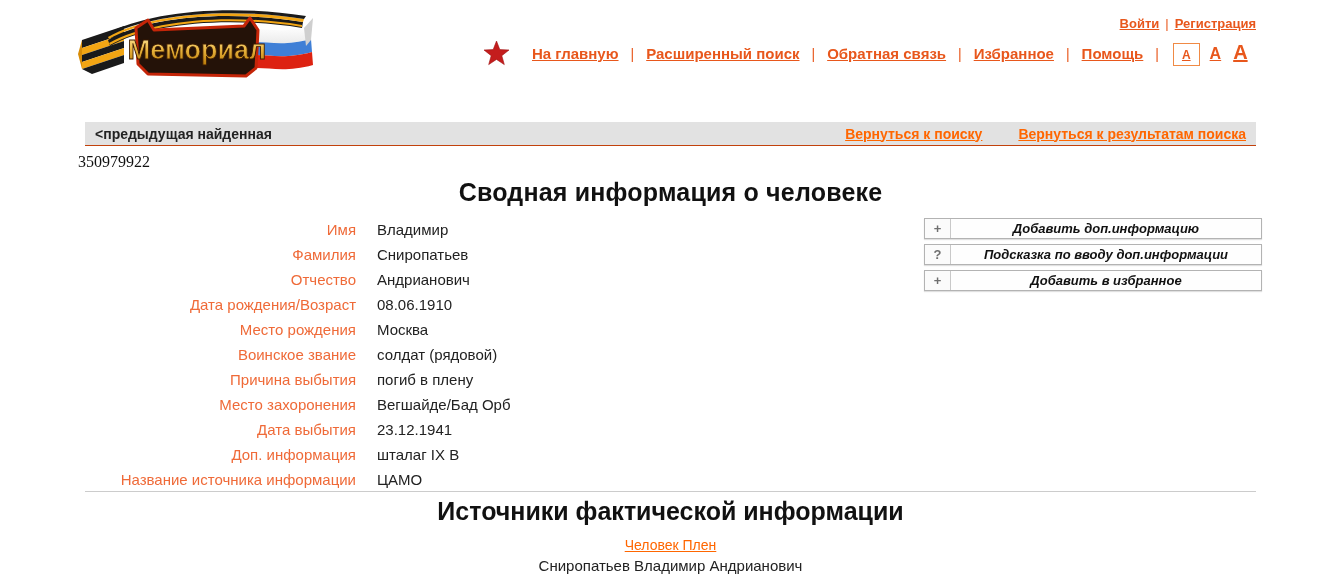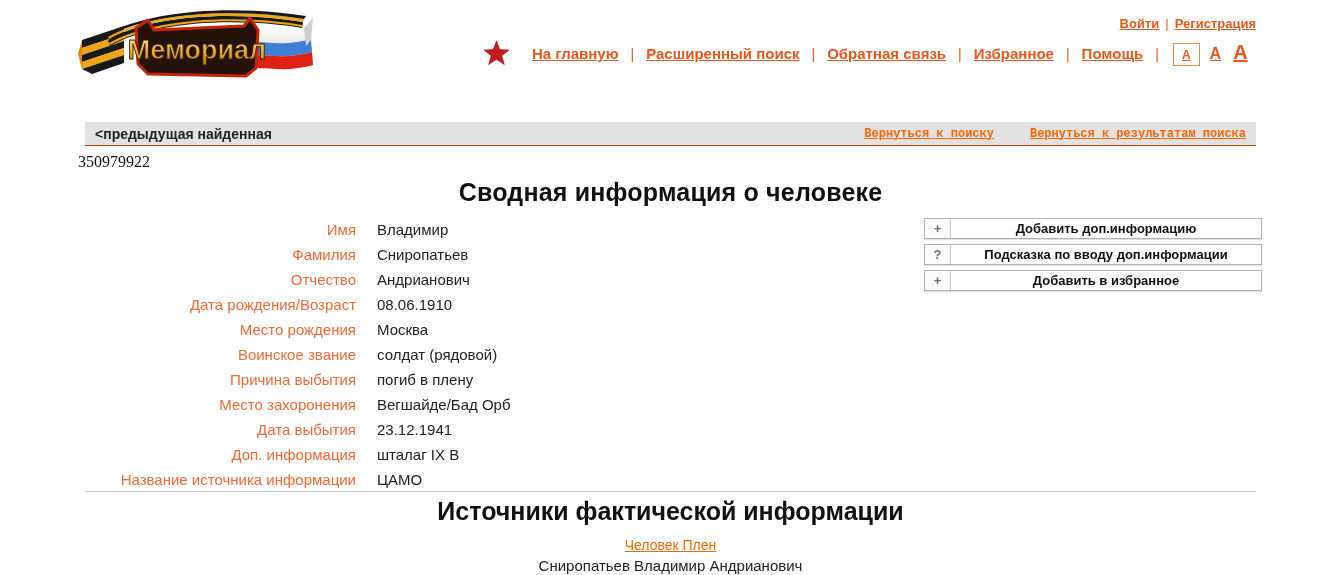--- a/index.html
+++ b/index.html
@@ -26,42 +26,42 @@
   .fs-large { font-size:20px; }
 
   .logo { position:absolute; top:6px; left:78px; }
 
   
   .graybar { position:absolute; top:122px; left:85px; right:84px; height:24px;
              background:#e2e2e2; border-bottom:1px solid #c2410c;
              display:flex; align-items:center; padding:0 10px; }
   .graybar .prev { font-size:14px; font-weight:bold; color:#222; }
   .graybar .right-links { margin-left:auto; display:flex; gap:36px; }
-  .graybar .right-links a { color:#ff6600; font-size:12px; font-weight:bold; white-space:nowrap;font-family:Liberation Mono, monospace; }
+  .graybar .right-links a { color:#ff6600; font-size:14px; font-weight:bold; white-space:nowrap; }
 
   
   .record-id { position:absolute; top:153px; left:78px; font-family:"Liberation Serif", serif;
                font-size:16px; color:#111; }
   .main-title { position:absolute; top:178px; left:85px; right:84px; text-align:center;
                 font-size:25px; font-weight:bold; color:#111; letter-spacing:0.2px; }
 
   .fields { position:absolute; top:217px; left:85px; width:780px; }
   .field-row { display:flex; height:25px; align-items:center; }
   .field-label { width:271px; text-align:right; color:#ef6a38; font-size:15px; }
   .field-value { margin-left:21px; color:#222; font-size:15px; }
 
   .actions { position:absolute; top:218px; right:78px; width:338px; }
   .action-btn { display:flex; align-items:stretch; height:21px; margin-bottom:5px;
                 background:#fefefe; border:1px solid #b3b3b3;
                 box-shadow:0 1px 1px rgba(0,0,0,0.12); cursor:pointer; }
   .action-icon { width:26px; display:flex; align-items:center; justify-content:center;
                  color:#6f6f6f; font-size:13px; font-weight:bold;
                  border-right:1px solid #c9c9c9; background:#fbfbfb; }
   .action-label { flex:1; display:flex; align-items:center; justify-content:center;
-                  font-size:13px; font-weight:bold; color:#111; }
+                  font-size:13px; font-weight:bold; color:#111;font-style:italic; }
 
   
   .divider { position:absolute; top:491px; left:85px; right:84px; border-top:1px solid #cccccc; }
   .sources-title { position:absolute; top:497px; left:85px; right:84px; text-align:center;
                    font-size:25px; font-weight:bold; color:#111; }
   .source-link { position:absolute; top:536px; left:85px; right:84px; text-align:center; }
   .source-link a { color:#ff6600; font-size:14px; font-weight:normal; }
   .source-person { position:absolute; top:557px; left:85px; right:84px; text-align:center;
                    font-size:15px; color:#222; }
 </style>

